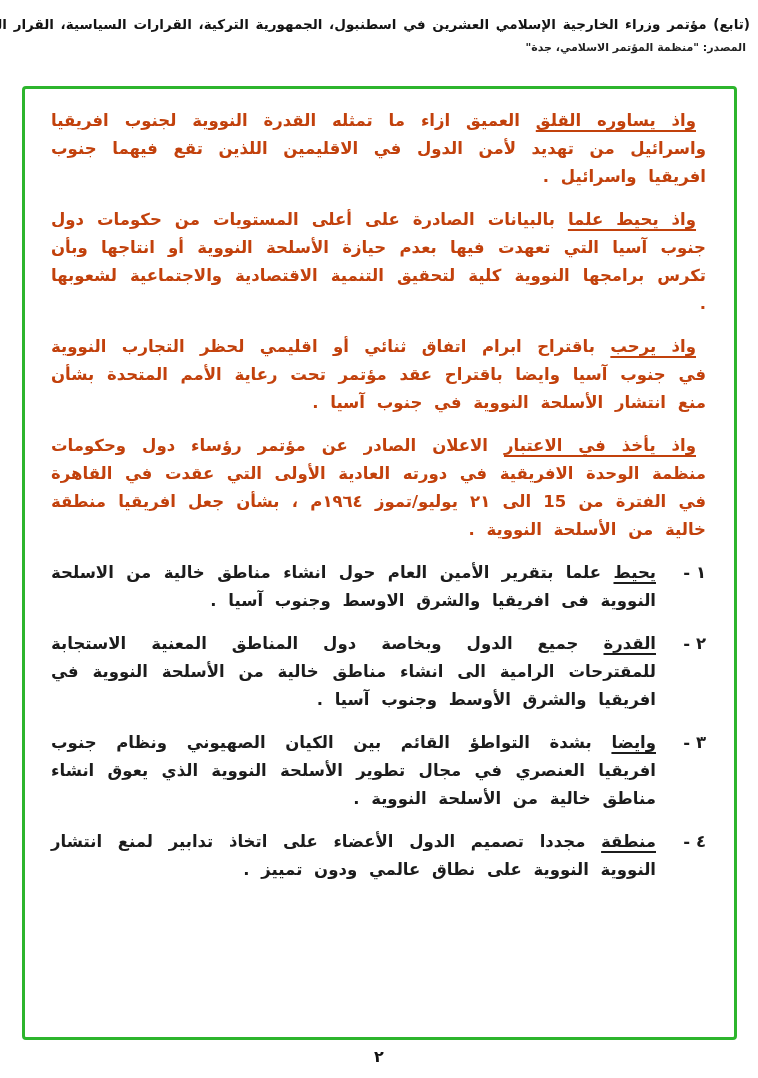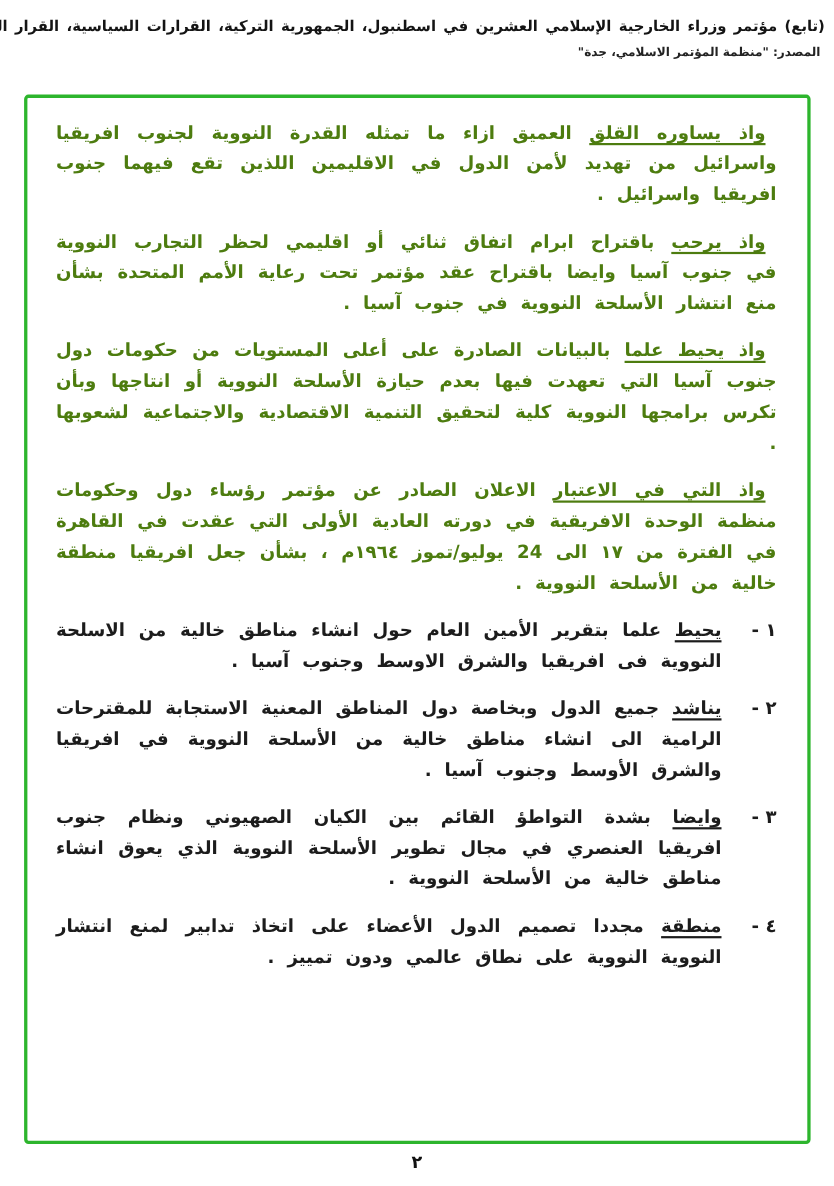--- a/index.html
+++ b/index.html
@@ -47,21 +47,21 @@
     bottom: 38px;
     border: 3px solid var(--frame-green, #2db52d);
     border-radius: 4px;
     padding: 18px 28px 8px 26px;
     overflow: hidden;
     background: #fff;
   }
   .para {
     font-size: 16.5px;
     font-weight: bold;
-    color: #4d7c0f;
+    color: #c2410c;
     line-height: 28px;
     text-align: justify;
     word-spacing: 6px;
     text-indent: 10px;
     margin-bottom: 15px;
   }
   .lead {
     text-decoration: underline;
     text-decoration-thickness: 1.5px;
     text-underline-offset: 4px;
@@ -109,36 +109,36 @@
 
   <header class="doc-header">
     <div class="header-line1">(تابع) مؤتمر وزراء الخارجية الإسلامي العشرين في اسطنبول، الجمهورية التركية، القرارات السياسية، القرار الرقم ١٦/٢٠-س</div>
     <div class="header-line2">المصدر: "منظمة المؤتمر الاسلامي، جدة"</div>
   </header>
 
   <div class="green-box">
 
     <p class="para"><span class="lead">واذ يساوره القلق</span><span> العميق ازاء ما تمثله القدرة النووية لجنوب افريقيا واسرائيل من تهديد لأمن الدول في الاقليمين اللذين تقع فيهما جنوب افريقيا واسرائيل .</span></p>
 
+    <p class="para"><span class="lead">واذ يحيط علما</span><span> بالبيانات الصادرة على أعلى المستويات من حكومات دول جنوب آسيا التي تعهدت فيها بعدم حيازة الأسلحة النووية أو انتاجها وبأن تكرس برامجها النووية كلية لتحقيق التنمية الاقتصادية والاجتماعية لشعوبها .</span></p>
+
     <p class="para"><span class="lead">واذ يرحب</span><span> باقتراح ابرام اتفاق ثنائي أو اقليمي لحظر التجارب النووية في جنوب آسيا وايضا باقتراح عقد مؤتمر تحت رعاية الأمم المتحدة بشأن منع انتشار الأسلحة النووية في جنوب آسيا .</span></p>
 
-    <p class="para"><span class="lead">واذ يحيط علما</span><span> بالبيانات الصادرة على أعلى المستويات من حكومات دول جنوب آسيا التي تعهدت فيها بعدم حيازة الأسلحة النووية أو انتاجها وبأن تكرس برامجها النووية كلية لتحقيق التنمية الاقتصادية والاجتماعية لشعوبها .</span></p>
-
-    <p class="para"><span class="lead">واذ التي في الاعتبار</span><span> الاعلان الصادر عن مؤتمر رؤساء دول وحكومات منظمة الوحدة الافريقية في دورته العادية الأولى التي عقدت في القاهرة في الفترة من ١٧ الى 24 يوليو/تموز ١٩٦٤م ، بشأن جعل افريقيا منطقة خالية من الأسلحة النووية .</span></p>
+    <p class="para"><span class="lead">واذ يأخذ في الاعتبار</span><span> الاعلان الصادر عن مؤتمر رؤساء دول وحكومات منظمة الوحدة الافريقية في دورته العادية الأولى التي عقدت في القاهرة في الفترة من 15 الى ٢١ يوليو/تموز ١٩٦٤م ، بشأن جعل افريقيا منطقة خالية من الأسلحة النووية .</span></p>
 
     <div class="items">
 
       <div class="item">
         <span class="num">١ -</span>
         <p class="item-text"><span class="lead">يحيط</span><span> علما بتقرير الأمين العام حول انشاء مناطق خالية من الاسلحة النووية فى افريقيا والشرق الاوسط وجنوب آسيا .</span></p>
       </div>
 
       <div class="item">
         <span class="num">٢ -</span>
-        <p class="item-text"><span class="lead">يناشد</span><span> جميع الدول وبخاصة دول المناطق المعنية الاستجابة للمقترحات الرامية الى انشاء مناطق خالية من الأسلحة النووية في افريقيا والشرق الأوسط وجنوب آسيا .</span></p>
+        <p class="item-text"><span class="lead">القدرة</span><span> جميع الدول وبخاصة دول المناطق المعنية الاستجابة للمقترحات الرامية الى انشاء مناطق خالية من الأسلحة النووية في افريقيا والشرق الأوسط وجنوب آسيا .</span></p>
       </div>
 
       <div class="item">
         <span class="num">٣ -</span>
         <p class="item-text"><span class="lead">وايضا</span><span> بشدة التواطؤ القائم بين الكيان الصهيوني ونظام جنوب افريقيا العنصري في مجال تطوير الأسلحة النووية الذي يعوق انشاء مناطق خالية من الأسلحة النووية .</span></p>
       </div>
 
       <div class="item">
         <span class="num">٤ -</span>
         <p class="item-text"><span class="lead">منطقة</span><span> مجددا تصميم الدول الأعضاء على اتخاذ تدابير لمنع انتشار النووية النووية على نطاق عالمي ودون تمييز .</span></p>

